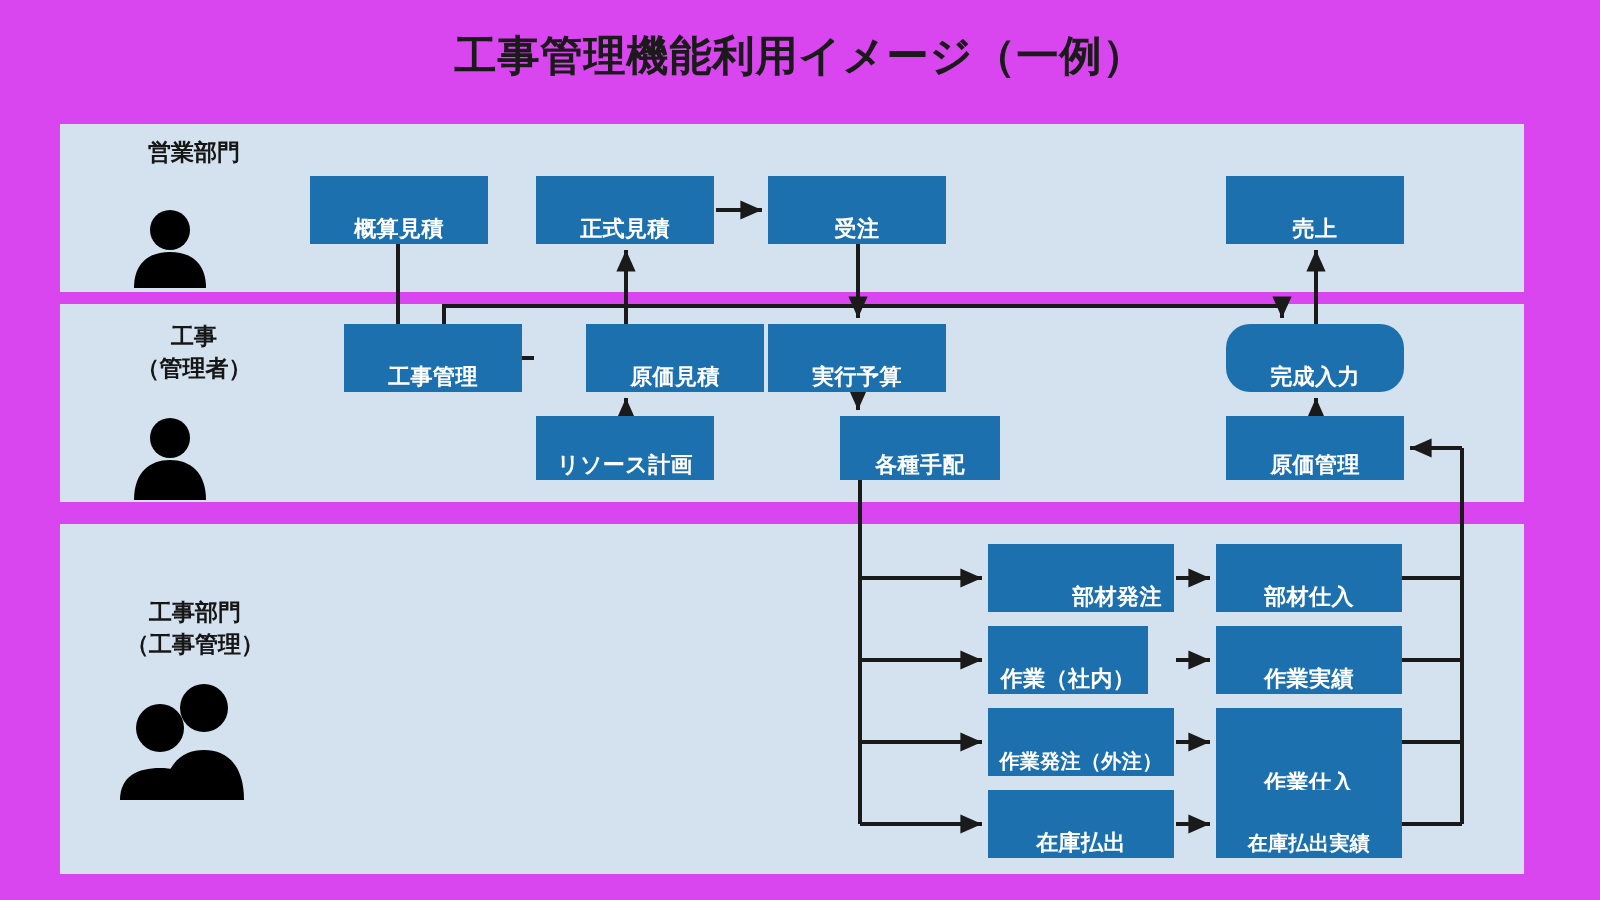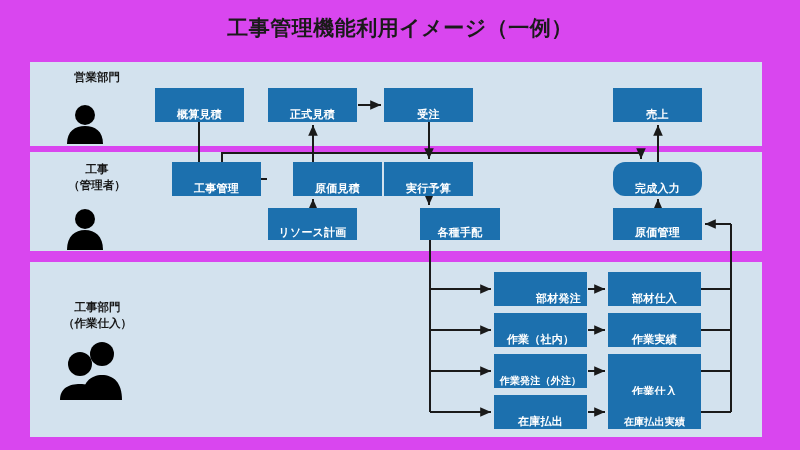--- a/index.html
+++ b/index.html
@@ -77,21 +77,21 @@
 
   <div class="band-label" style="left:42px; top:70px; width:110px;">
     <div>営業部門</div>
   </div>
   <div class="band-label" style="left:42px; top:162px; width:110px;">
     <div>工事</div>
     <div>（管理者）</div>
   </div>
   <div class="band-label" style="left:30px; top:300px; width:135px;">
     <div>工事部門</div>
-    <div>（作業仕入）</div>
+    <div>（工事管理）</div>
   </div>
 
   <div class="person" style="left:63px; top:104px; width:44px; height:40px;">
     <svg viewBox="0 0 44 40" width="44" height="40">
       <circle cx="22" cy="11" r="10" fill="#000"></circle>
       <path d="M4 40 C4 27 12 22 22 22 C32 22 40 27 40 40 Z" fill="#000"></path>
     </svg>
   </div>
 
   <div class="person" style="left:63px; top:208px; width:44px; height:42px;">
@@ -198,21 +198,21 @@
   <div class="node" style="left:613px; top:208px; width:89px; height:32px;">
     <span>原価管理</span>
   </div>
 
   <div class="node" style="left:494px; top:272px; width:93px; height:34px;padding-left:36px;">
     <span>部材発注</span>
   </div>
   <div class="node" style="left:608px; top:272px; width:93px; height:34px;">
     <span>部材仕入</span>
   </div>
-  <div class="node" style="left:494px; top:313px; width:93px; height:34px;">
+  <div class="node" style="left:494px; top:313px; width:80px; height:34px;">
     <span>作業（社内）</span>
   </div>
   <div class="node" style="left:608px; top:313px; width:93px; height:34px;">
     <span>作業実績</span>
   </div>
   <div class="node" style="left:494px; top:354px; width:93px; height:34px; font-size:10px;">
     <span>作業発注（外注）</span>
   </div>
   <div class="node" style="left:608px; top:354px; width:93px; height:45px;">
     <span>作業仕入</span>

